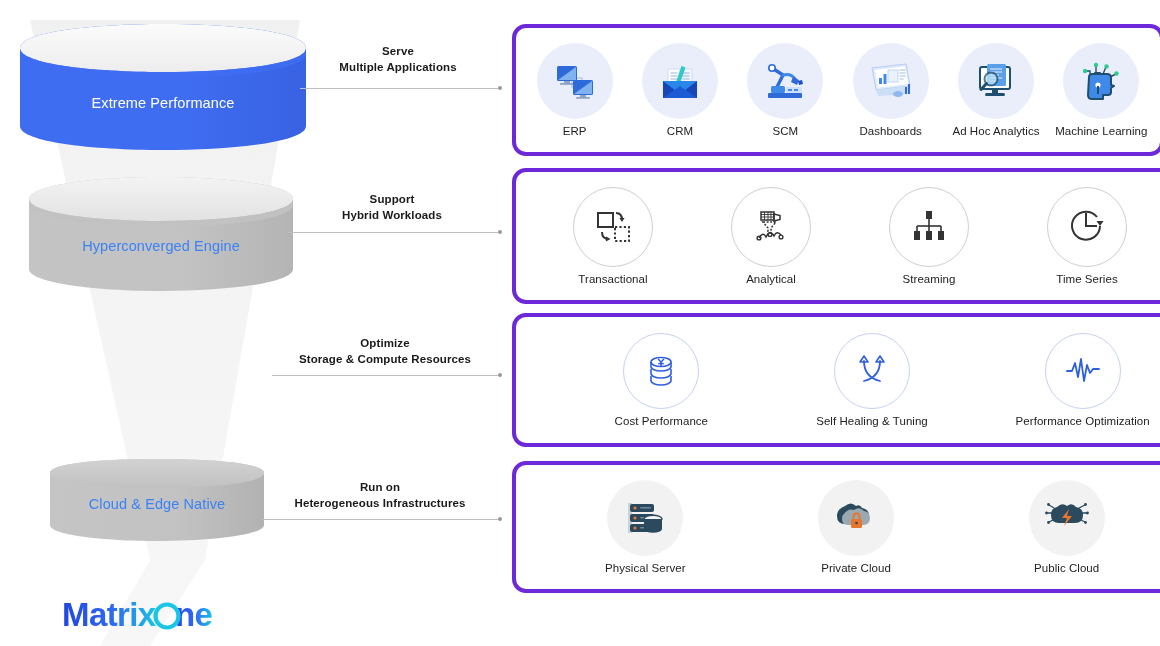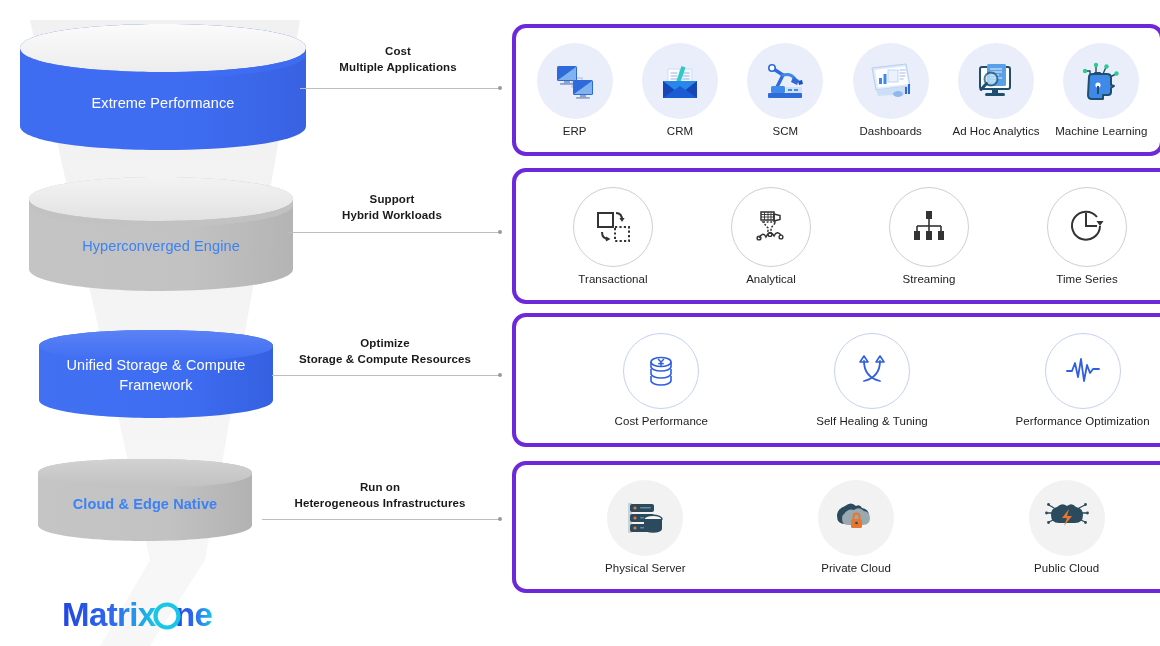--- a/index.html
+++ b/index.html
@@ -92,21 +92,21 @@
       <path d="M2 26 C2 10 74 2 145 2 C216 2 288 10 288 26
                C288 42 216 50 145 50 C74 50 2 42 2 26 Z" fill="url(#c1top)"></path>
       <path d="M2 26 C2 42 74 50 145 50 C216 50 288 42 288 26 L288 32
                C288 48 216 56 145 56 C74 56 2 48 2 32 Z" fill="#3f6df2" opacity="0.92"></path>
     </svg>
     <div class="cyl-label on-blue" style="top:72px;">Extreme Performance</div>
   </div>
 
   <div class="conn" style="left:300px;top:88px;width:200px;"></div>
   <div class="conn-dot" style="left:498px;top:86px;"></div>
-  <div class="conn-label" style="left:300px;top:44px;width:196px;">Cost
+  <div class="conn-label" style="left:300px;top:44px;width:196px;">Serve
 Multiple Applications</div>
 
   <div class="cyl" style="left:27px;top:175px;width:268px;height:118px;">
     <svg width="268" height="118" viewBox="0 0 268 118">
       <defs>
         <linearGradient id="c2top" x1="0" y1="0" x2="0" y2="1">
           <stop offset="0" stop-color="#f3f3f3"></stop>
             <stop offset="1" stop-color="#e2e2e2"></stop>
         </linearGradient>
         <linearGradient id="c2body" x1="0" y1="0" x2="1" y2="0">
@@ -123,48 +123,27 @@
                C266 44 200 52 134 52 C68 52 2 44 2 30 Z" fill="#c2c2c2" opacity="0.9"></path>
     </svg>
     <div class="cyl-label on-gray" style="top:62px;">Hyperconverged Engine</div>
   </div>
 
   <div class="conn" style="left:288px;top:232px;width:212px;"></div>
   <div class="conn-dot" style="left:498px;top:230px;"></div>
   <div class="conn-label" style="left:292px;top:192px;width:200px;">Support
 Hybrid Workloads</div>
 
-  <div class="cyl" style="left:37px;top:328px;width:238px;height:92px;">
-    <svg width="238" height="92" viewBox="0 0 238 92">
-      <defs>
-        <linearGradient id="c3top" x1="0" y1="0" x2="0" y2="1">
-          <stop offset="0" stop-color="#5b82f5"></stop>
-            <stop offset="1" stop-color="#3f6df2"></stop>
-        </linearGradient>
-        <linearGradient id="c3body" x1="0" y1="0" x2="1" y2="0">
-          <stop offset="0" stop-color="#4170f2"></stop>
-            <stop offset="0.6" stop-color="#3f6df2"></stop>
-          <stop offset="1" stop-color="#3561e1"></stop>
-        </linearGradient>
-      </defs>
-      <path d="M2 18 C2 7 60 2 119 2 C178 2 236 7 236 18 L236 72
-               C236 83 178 90 119 90 C60 90 2 83 2 72 Z" fill="url(#c3body)"></path>
-      <path d="M2 18 C2 7 60 2 119 2 C178 2 236 7 236 18
-               C236 28 178 34 119 34 C60 34 2 28 2 18 Z" fill="url(#c3top)"></path>
-    </svg>
-    <div class="cyl-label on-blue" style="top:28px;white-space:pre-line;">Unified Storage &amp; Compute
-Framework</div>
-  </div>
 
   <div class="conn" style="left:272px;top:375px;width:228px;"></div>
   <div class="conn-dot" style="left:498px;top:373px;"></div>
   <div class="conn-label" style="left:272px;top:336px;width:226px;">Optimize
 Storage &amp; Compute Resources</div>
 
-  <div class="cyl" style="left:36px;top:457px;width:218px;height:86px;font-weight:bold;">
+  <div class="cyl" style="left:48px;top:457px;width:218px;height:86px;">
     <svg width="218" height="86" viewBox="0 0 218 86">
       <defs>
         <linearGradient id="c4top" x1="0" y1="0" x2="0" y2="1">
           <stop offset="0" stop-color="#d2d2d2"></stop>
             <stop offset="1" stop-color="#c1c1c1"></stop>
         </linearGradient>
         <linearGradient id="c4body" x1="0" y1="0" x2="1" y2="0">
           <stop offset="0" stop-color="#c5c5c5"></stop>
             <stop offset="0.6" stop-color="#c2c2c2"></stop>
           <stop offset="1" stop-color="#b2b2b2"></stop>

